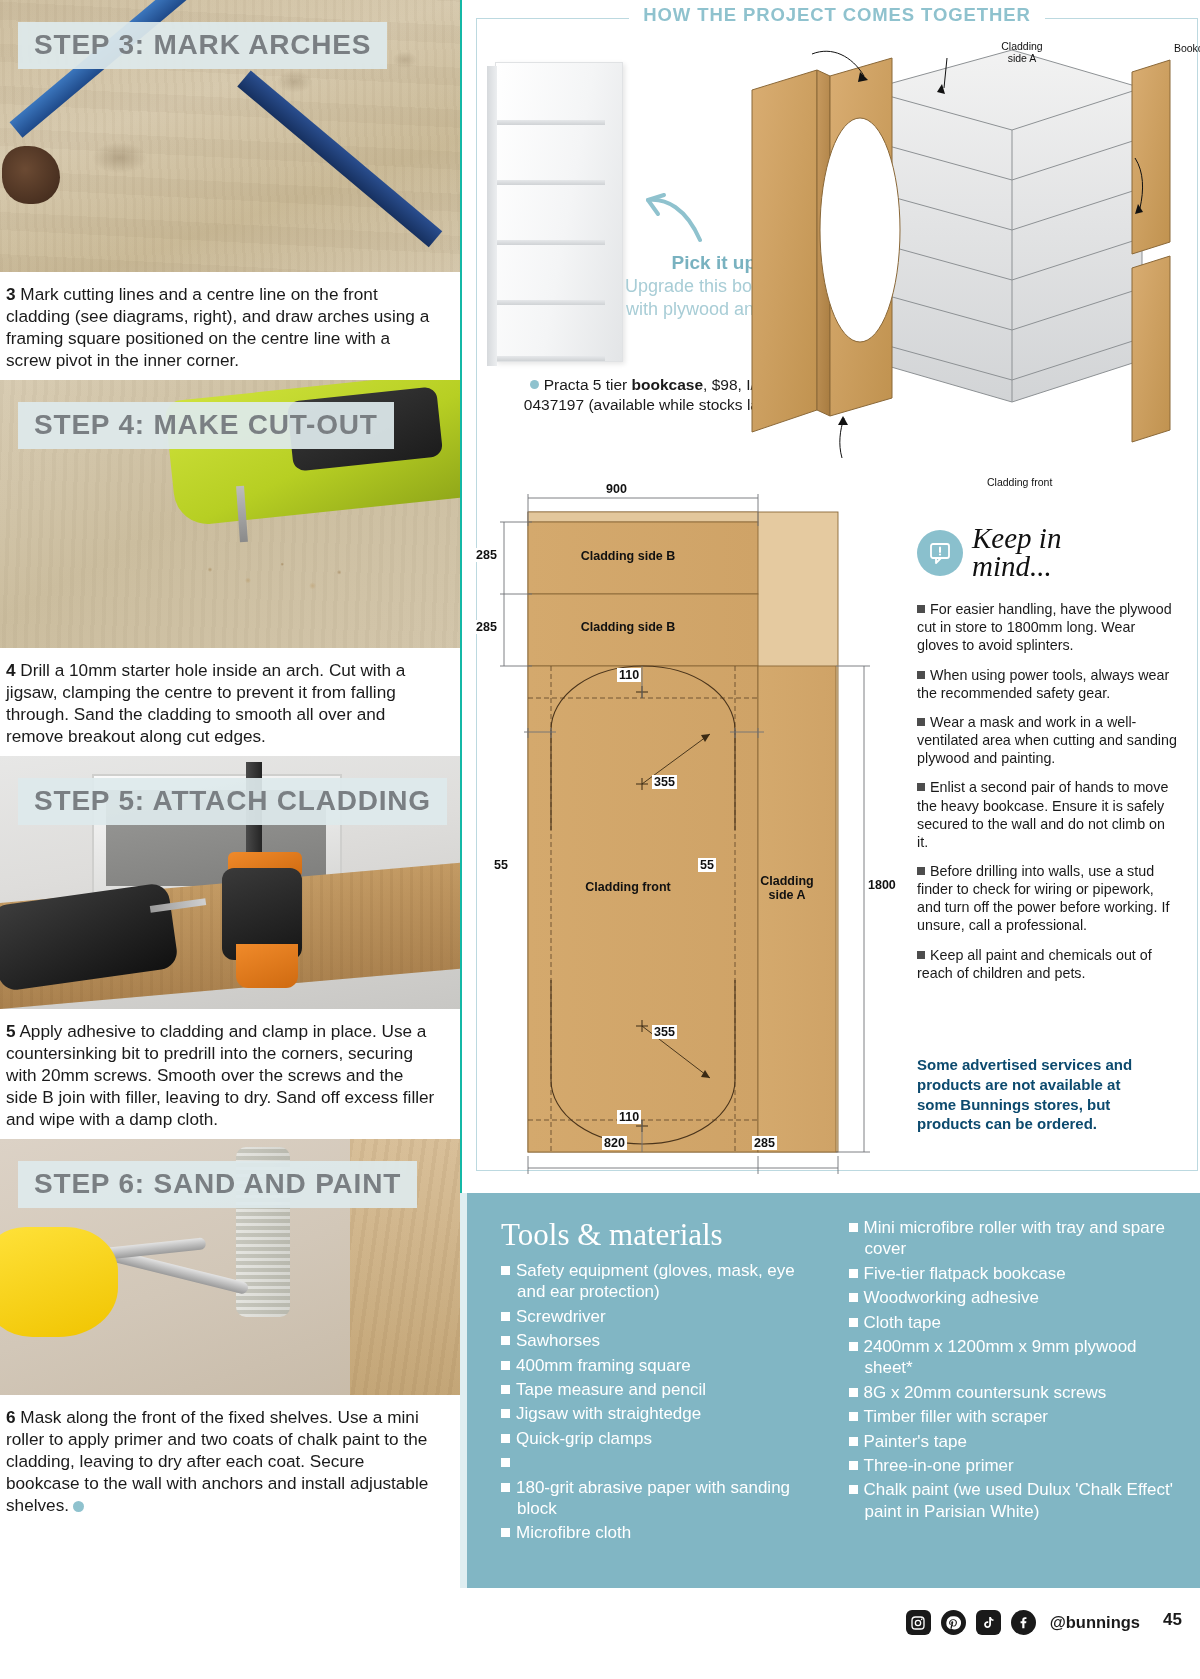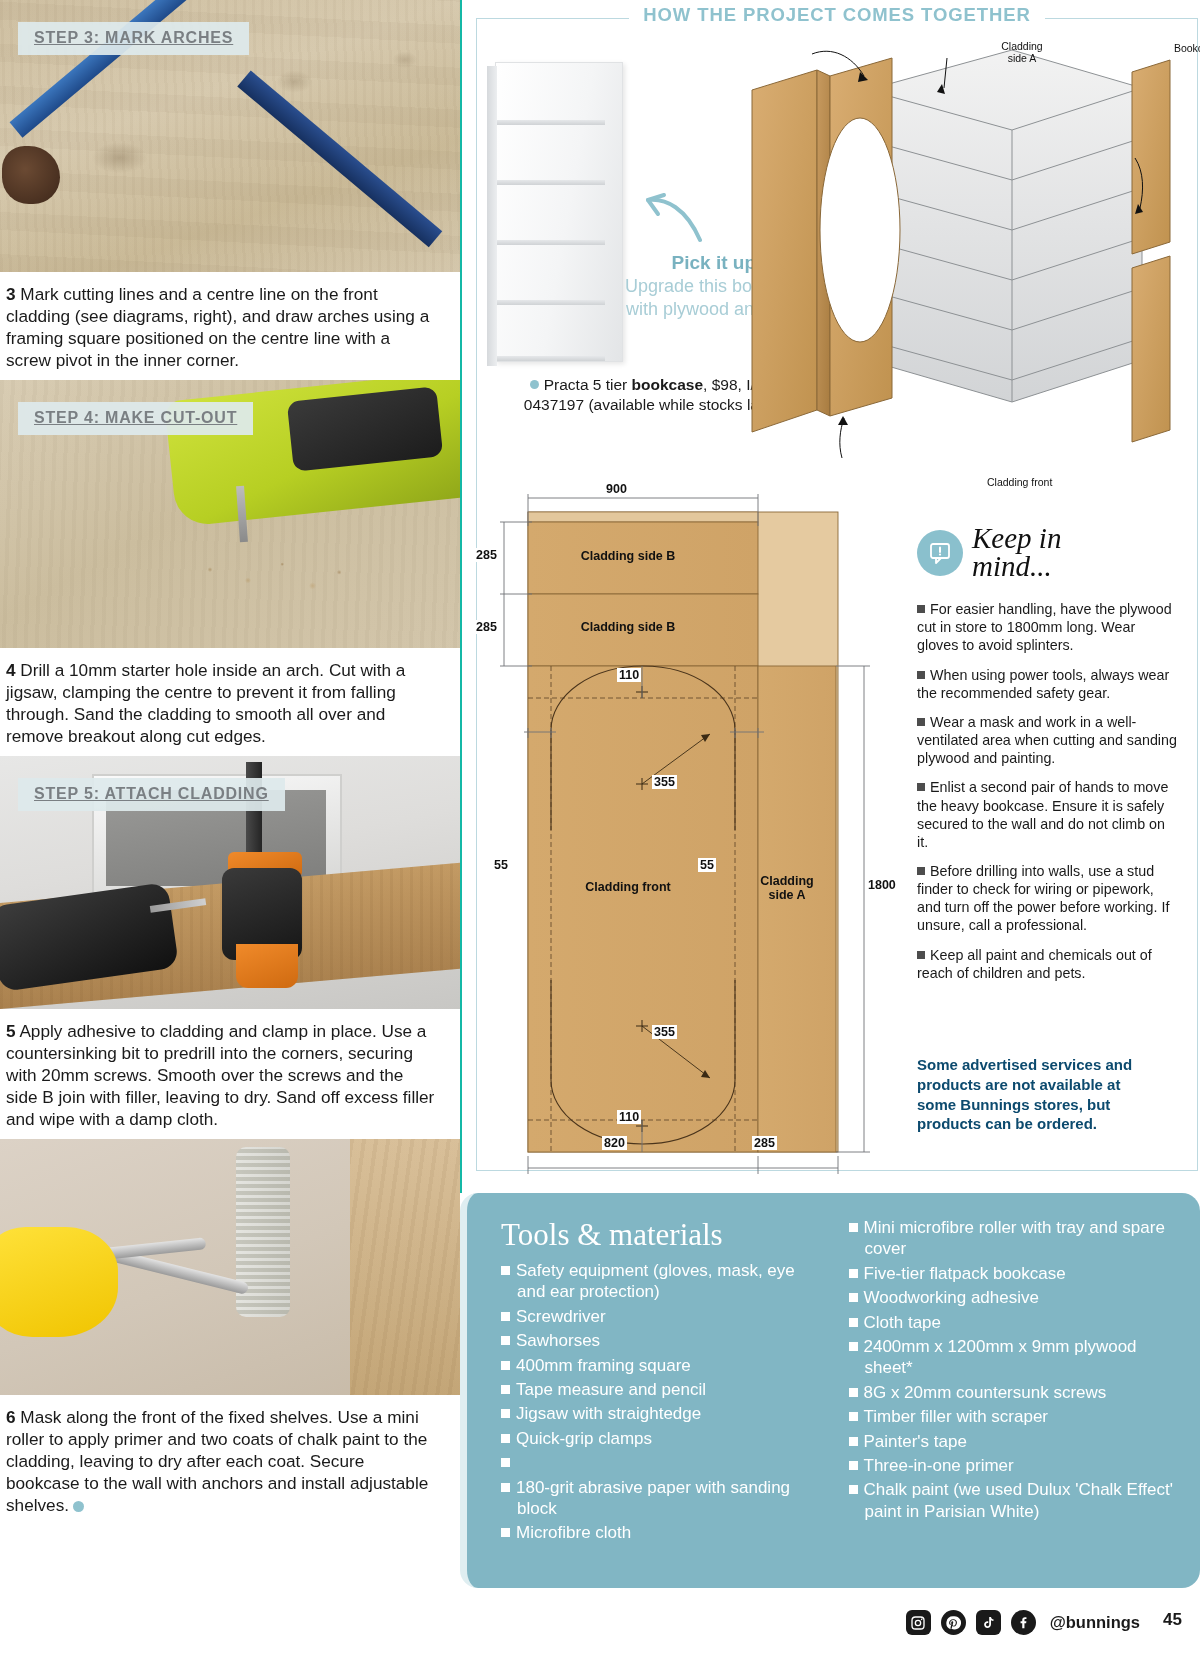--- a/index.html
+++ b/index.html
@@ -14,25 +14,24 @@
 
   
   .left-col { width: 460px; height: 1679px; position: relative; background:#fff; }
 
   .step-block { position: relative; width: 460px; }
   .photo { position: relative; width: 460px; overflow: hidden; }
   .step-banner {
     position: absolute; left: 18px; top: 22px;
     background: rgba(222,233,236,0.93);
     padding: 7px 16px 8px 16px;
-    font-size: 16px; font-weight: bold; letter-spacing: 0.8px;
+    font-size: 28px; font-weight: bold; letter-spacing: 0.8px;
     color: #7a7f83;
     font-family: "Liberation Sans", sans-serif;
     white-space: nowrap;
-    text-decoration: underline;
   }
   .step-text {
     font-size: 17.2px; line-height: 1.28; color: #1a1a1a;
     padding: 11px 22px 9px 6px;
     font-family: "Liberation Sans", sans-serif;
   }
   .step-text b { font-weight: bold; }
   .enddot {
     display:inline-block; width:11px; height:11px; border-radius:50%;
     background:#8fc2ce; vertical-align: -1px; margin-left:4px;
@@ -187,21 +186,21 @@
   .keep-item { font-size:14.3px; line-height:1.27; color:#1a1a1a; margin-bottom:11px;
     font-family:"Liberation Sans", sans-serif; }
   .sq { display:inline-block; width:8px; height:8px; background:#4d4d4d; margin-right:5px;
     vertical-align:1px;}
   .disclaimer { position:absolute; left:455px; top:1055px; width:245px;
     font-size:15px; line-height:1.32; font-weight:bold; color:#0c4a6e;
     font-family:"Liberation Sans", sans-serif; }
 
   
   .tools { position:absolute; left:0; top:1193px; width:740px; height:395px;
-    background:#81b6c4; border-left:7px solid #dfeef1;border-radius:18px; }
+    background:#81b6c4; border-left:7px solid #dfeef1; }
   .tools-inner { padding:24px 26px 0 34px; display:flex; gap:22px; }
   .tools-col { width:50%; }
   .tools-title { font-family:"Liberation Serif", serif; font-size:31px; color:#ffffff;
     margin-bottom:7px; }
   .tool-item { font-size:17px; line-height:1.26; color:#ffffff; margin-bottom:3px;
     font-family:"Liberation Sans", sans-serif; padding-left:16px; text-indent:-16px; }
   .wsq { display:inline-block; width:9px; height:9px; background:#ffffff; margin-right:6px;
     vertical-align:1px; }
 
   
@@ -259,20 +258,21 @@
       <div class="step-text"><b>5</b><span> Apply adhesive to cladding and clamp in place. Use a countersinking bit to predrill into the corners, securing with 20mm screws. Smooth over the screws and the side B join with filler, leaving to dry. Sand off excess filler and wipe with a damp cloth.</span></div>
     </div>
 
     <div class="step-block">
       <div class="photo ph6">
         <div class="ph6-ply"></div>
         <div class="roller"></div>
         <div class="roller-handle"></div>
         <div class="roller-handle2"></div>
         <div class="glove"></div>
+        <div class="step-banner">STEP 6: SAND AND PAINT</div>
       </div>
       <div class="step-text"><b>6</b><span> Mask along the front of the fixed shelves. Use a mini roller to apply primer and two coats of chalk paint to the cladding, leaving to dry after each coat. Secure bookcase to the wall with anchors and install adjustable shelves.</span><span class="enddot"></span></div>
     </div>
 
   </div>
 
   <div class="right-col">
 
     <div class="diagram-panel">
       <div class="panel-border"></div>

